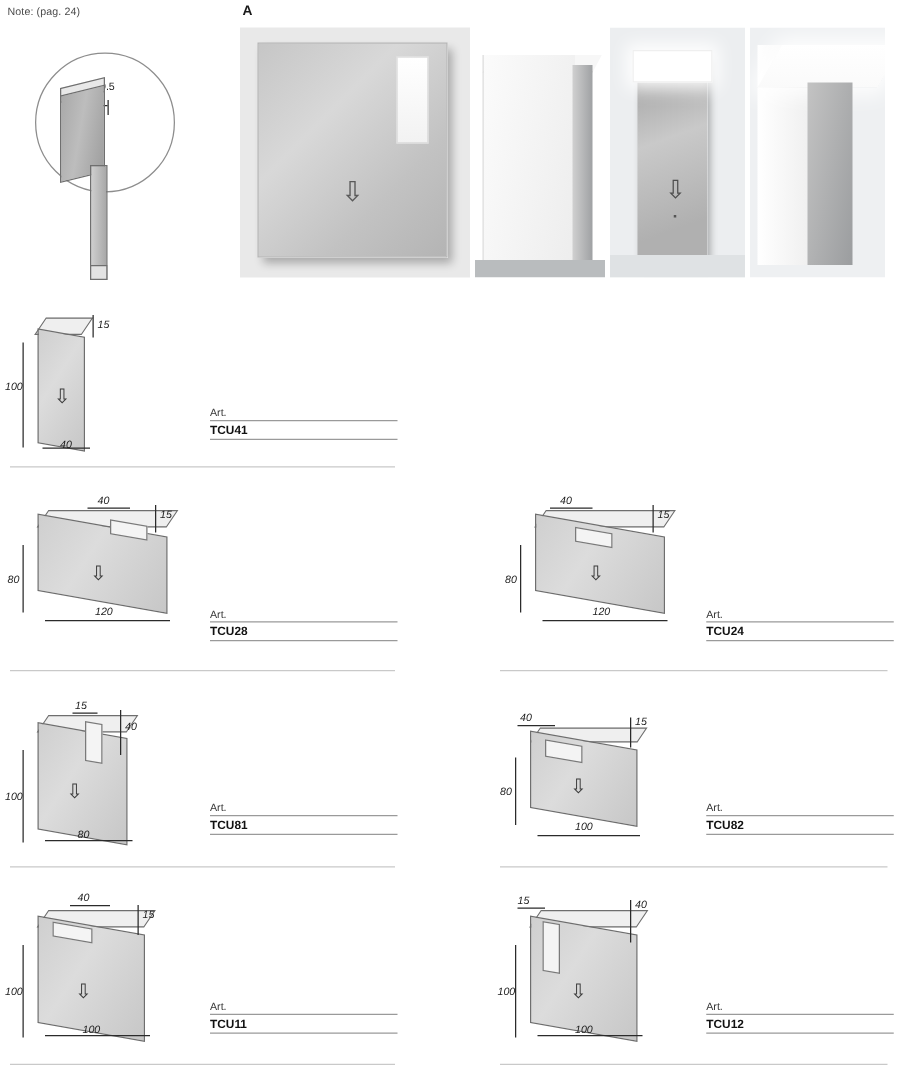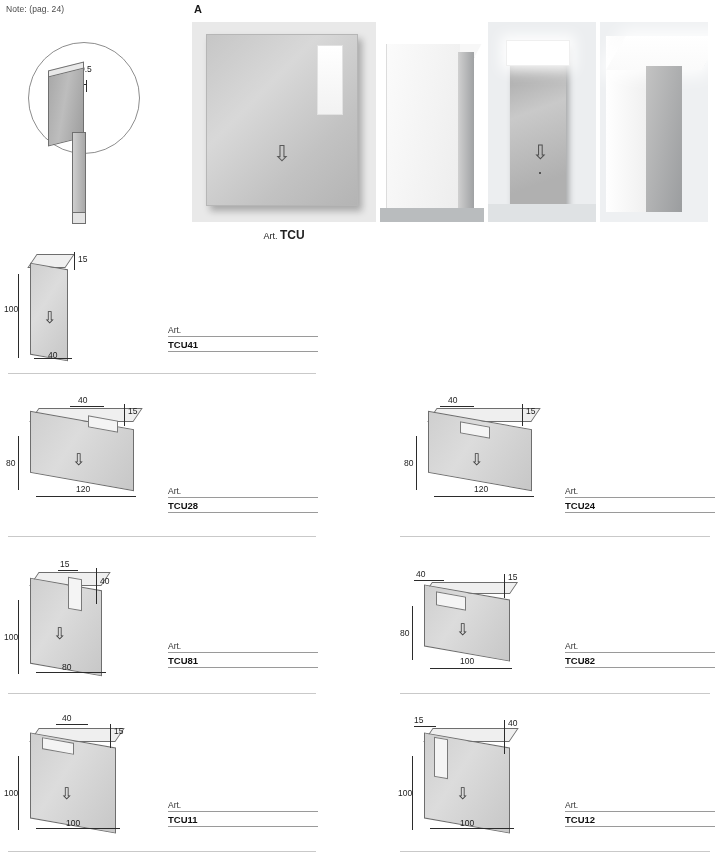--- a/index.html
+++ b/index.html
@@ -214,20 +214,21 @@
   }
   .dn-arrow {
     position: absolute;
     font-size: 16px; color: #3b3b3b; line-height: 1;
   }
 
   .dim {
     position: absolute;
     font-size: 8.5px;
     color: #1c1c1c;
+    font-style: italic;
   }
   .tick { position: absolute; background: #2b2b2b; }
   .vline { width: 1px; }
   .hline { height: 1px; }
 
   .art-block { position: absolute; width: 150px; }
   .art-block .lab {
     font-size: 8.5px; color: #333;
     padding-bottom: 1px;
   }
@@ -285,24 +286,20 @@
       <div class="p3-floor"></div>
     </div>
     <div class="photo p4">
       <div class="p4-wall"></div>
       <div class="p4-panel"></div>
       <div class="p4-top"></div>
       <div class="p4-side"></div>
     </div>
   </div>
 
-  <div class="art-caption">
-    <span>Art.</span>
-    <b>TCU</b>
-  </div>
 
   <div class="draw" style="left:0; top:248px; width:170px; height:120px;">
 
     <div class="panel-top" style="left:32px; top:6px; width:38px; height:14px; transform:skewX(-34deg);"></div>
 
     <div class="panel-face" style="left:30px; top:18px; width:38px; height:92px; transform:skewY(10deg);"></div>
     <div class="dn-arrow" style="left:43px; top:62px;">⇩</div>
 
     <div class="tick vline" style="left:74px; top:4px; height:18px;"></div>
     <div class="dim" style="left:78px; top:6px;">15</div>

